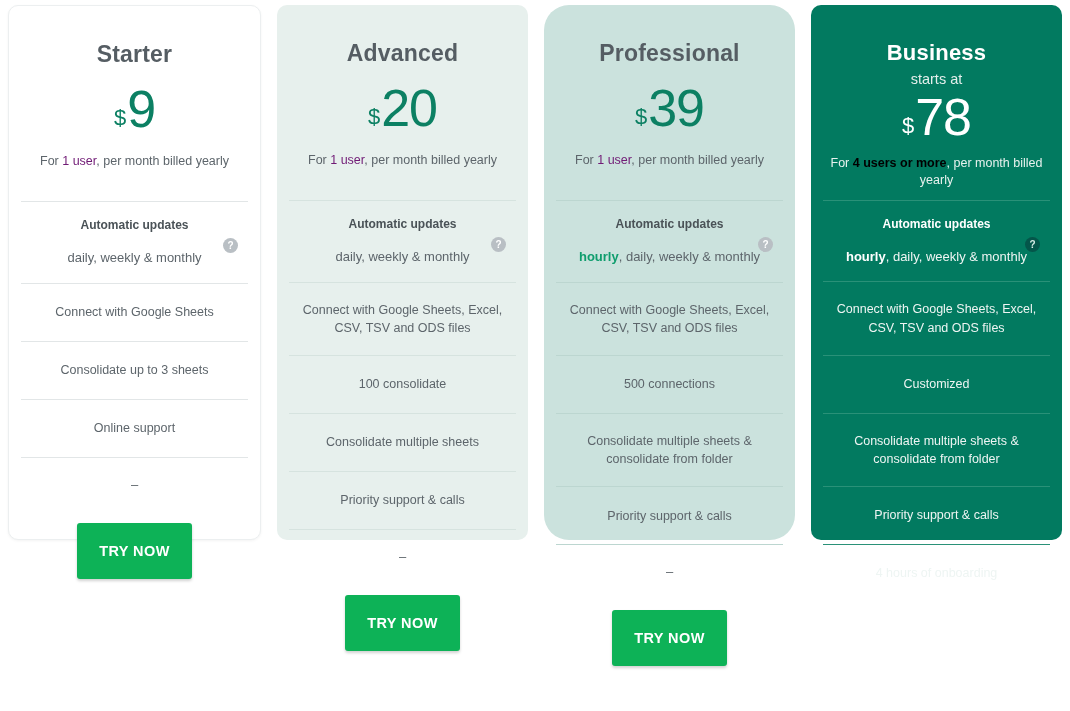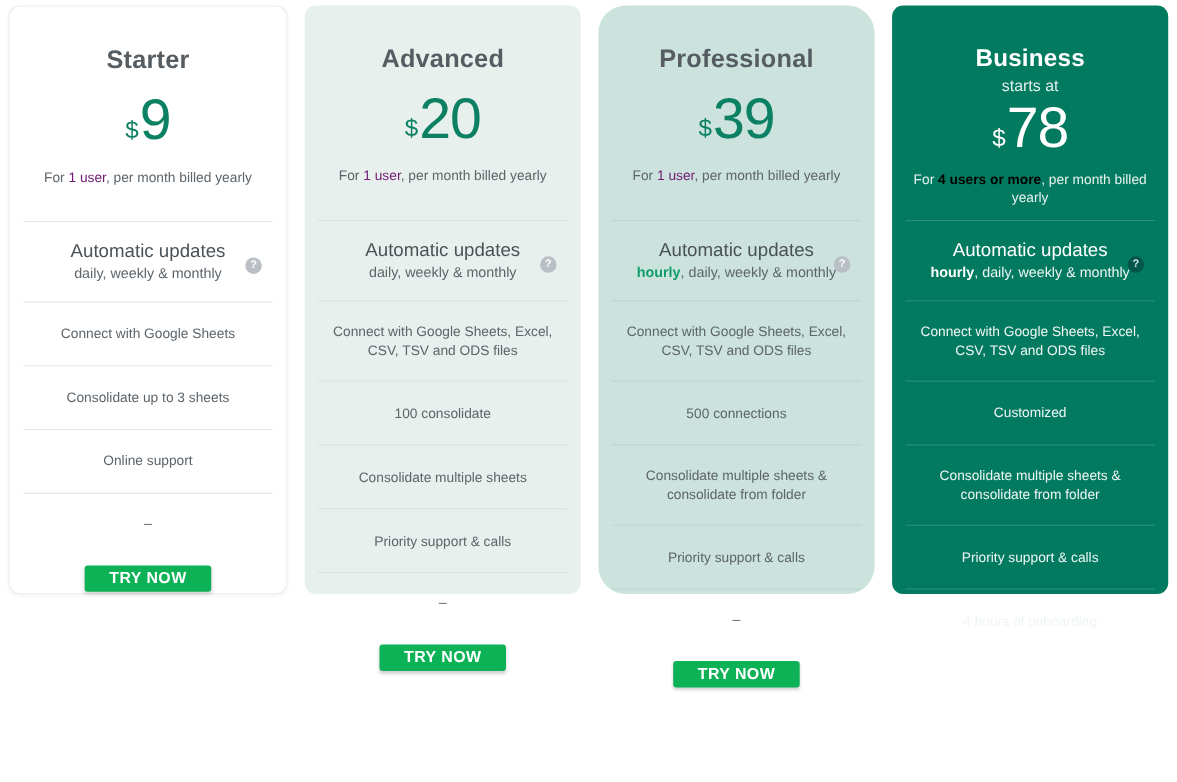--- a/index.html
+++ b/index.html
@@ -135,31 +135,31 @@
   .tier-3 .feature {
     border-top-color: #2a9178;
     color: #eef5f3;
   }
 
   .feature.feature-updates {
     padding-top: 16px;
     padding-bottom: 16px;
   }
   .feature-title {
-    font-weight: normal;
-    font-size: 17px;
+    font-weight: bold;
+    font-size: 12px;
     color: #4a5257;
     line-height: 1.25;
   }
   .tier-3 .feature-title { color: #ffffff; }
 
   .feature-sub {
     font-size: 13px;
     color: #5d656b;
-    margin-top: 2px;
+    margin-top: 17px;
     line-height: 1.3;
   }
   .tier-3 .feature-sub { color: #eef5f3; }
   .feature-sub .hl { color: #0f9d6d; font-weight: bold; }
   .tier-3 .feature-sub .hl { color: #ffffff; font-weight: bold; }
 
   .help-icon {
     position: absolute;
     right: 10px;
     top: 50%;
@@ -199,21 +199,21 @@
   .cta-button {
     display: inline-block;
     background: #0db257;
     color: #ffffff;
     border: none;
     border-radius: 3px;
     font-family: "Liberation Sans", sans-serif;
     font-size: 14.5px;
     font-weight: bold;
     letter-spacing: .4px;
-    padding: 4px 22px;
+    padding: 20px 22px;
     cursor: pointer;
     box-shadow: 0 2px 3px rgba(0,0,0,0.18);
   }
   .cta-button.outline {
     background: transparent;
     border: 2px solid #ffffff;
     border-radius: 4px;
     box-shadow: none;
     padding: 12px 22px;
   }

